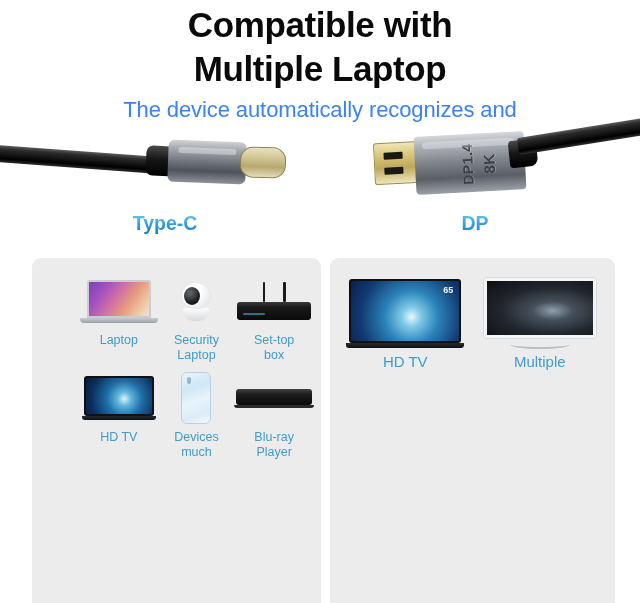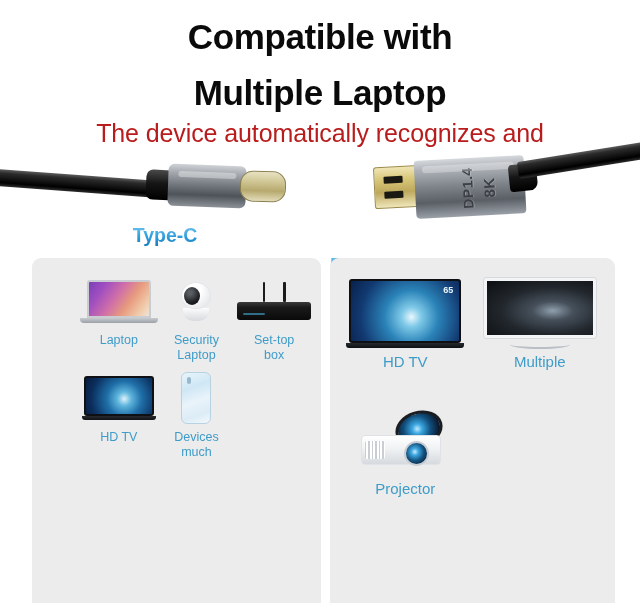--- a/index.html
+++ b/index.html
@@ -14,26 +14,26 @@
   }
 
   
   .headline {
     text-align: center;
     font-weight: bold;
     color: #0a0a0a;
     font-size: 35px;
     line-height: 38px;
     letter-spacing: -0.4px;
-    padding-top: 18px;
+    padding-top: 6px;
   }
   .subhead {
     text-align: center;
-    color: #b91c1c;
-    font-size: 25px;
+    color: #3b82f6;
+    font-size: 22px;
     line-height: 25px;
     padding-top: 9px;
     letter-spacing: -0.1px;
   }
 
   
   .cable-stage {
     position: relative;
     height: 105px;
     margin-top: 6px;
@@ -163,31 +163,31 @@
     width: 28px;
     height: 27px;
     background: linear-gradient(to bottom,#4a4a4a,#161616 45%,#000 100%);
     border-radius: 4px 8px 8px 4px;
     transform: rotate(-6deg);
   }
 
   
   .conn-caption {
     position: absolute;
-    top: 72px;
+    top: 84px;
     font-weight: bold;
     font-size: 19.5px;
     color: #2e9ede;
     background: linear-gradient(to bottom,#7ec8ef 0%,#2e9ede 55%,#1878b8 100%);
     -webkit-background-clip: text;
     background-clip: text;
     -webkit-text-fill-color: transparent;
   }
   .cap-typec { left: 0; width: 330px; text-align: center; }
-  .cap-dp    { left: 330px; width: 290px; text-align: left; margin-top: 30px; }
+  .cap-dp    { left: 330px; width: 290px; text-align: center; }
 
   
   .panels {
     position: absolute;
     left: 0; top: 258px;
     width: 640px;
     height: 345px;
   }
   .panel {
     position: absolute;
@@ -497,20 +497,32 @@
       <div class="cell">
         <div class="thumb">
           <div class="phone"></div>
         </div>
         <div class="dev-label">
           <div>Devices</div>
           <div>much</div>
         </div>
       </div>
 
+      <div class="cell">
+        <div class="thumb">
+          <div style="display:flex;flex-direction:column;align-items:center;">
+            <div class="bluray"></div>
+            <div class="bluray-foot"></div>
+          </div>
+        </div>
+        <div class="dev-label">
+          <div>Blu-ray</div>
+          <div>Player</div>
+        </div>
+      </div>
 
     </div>
   </div>
 
   <div class="panel panel-right">
     <div class="grid" style="padding-top:22px">
 
       <div class="cell cell-wide">
         <div class="thumb thumb-lg">
           <div style="display:flex;flex-direction:column;align-items:center;">
@@ -526,27 +538,17 @@
       <div class="cell cell-wide">
         <div class="thumb thumb-lg">
           <div style="display:flex;flex-direction:column;align-items:center;">
             <div class="monitor"></div>
             <div class="monitor-stand"></div>
           </div>
         </div>
         <div class="dev-label dev-label-lg">Multiple</div>
       </div>
 
-      <div class="cell cell-wide" style="margin-top:28px">
-        <div class="thumb thumb-lg">
-          <div class="projector">
-            <div class="proj-lens-big"></div>
-            <div class="proj-body"></div>
-            <div class="proj-vent"></div>
-          </div>
-        </div>
-        <div class="dev-label dev-label-lg">Projector</div>
-      </div>
 
     </div>
   </div>
 
 </div>
 
 </body></html>

